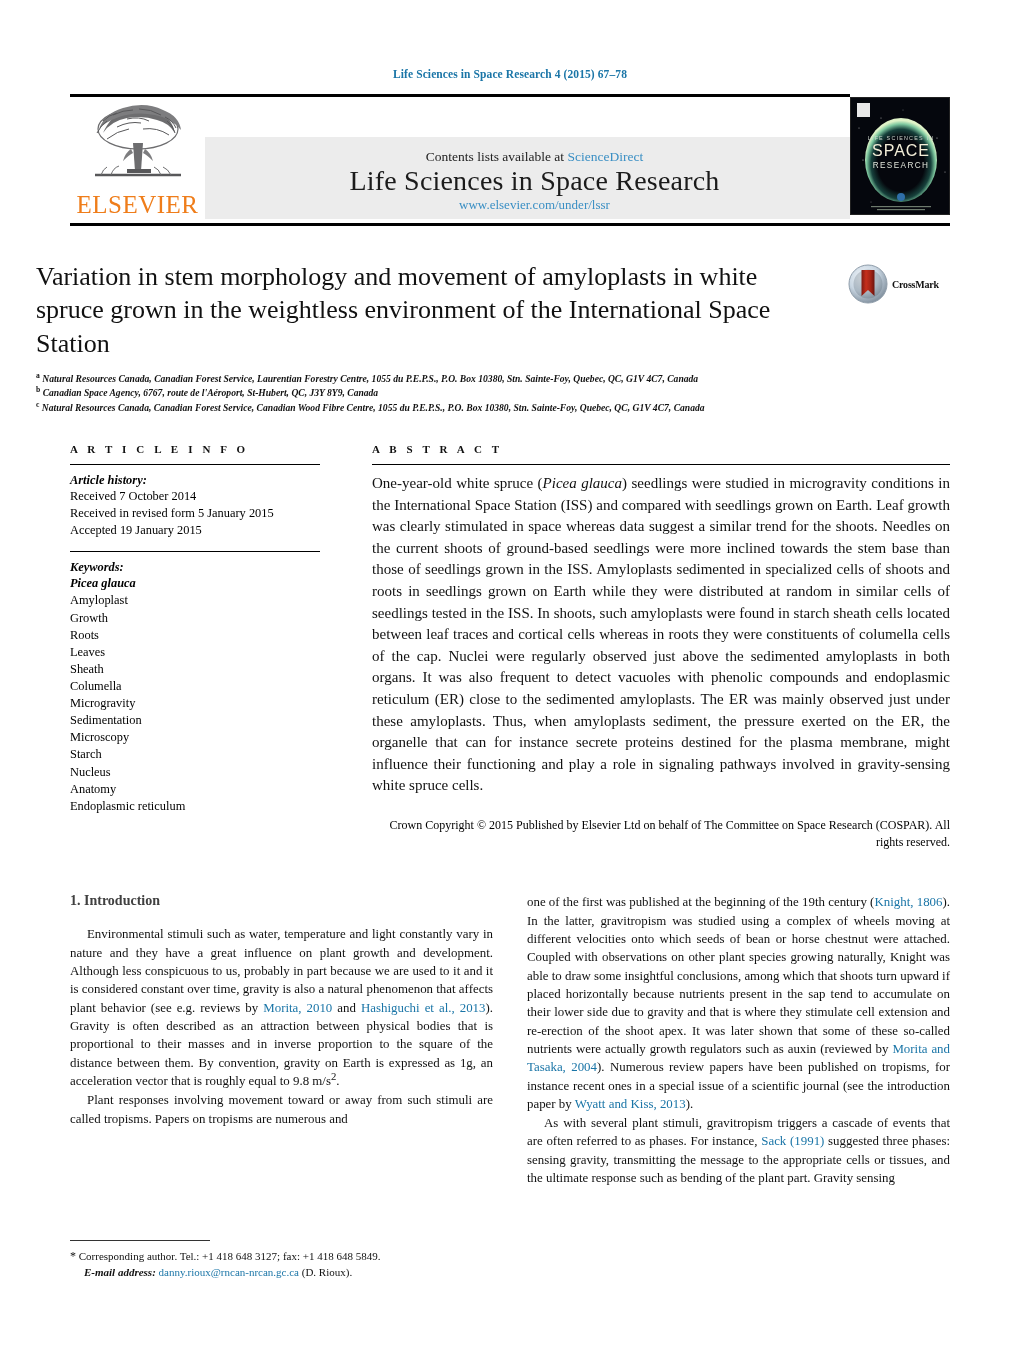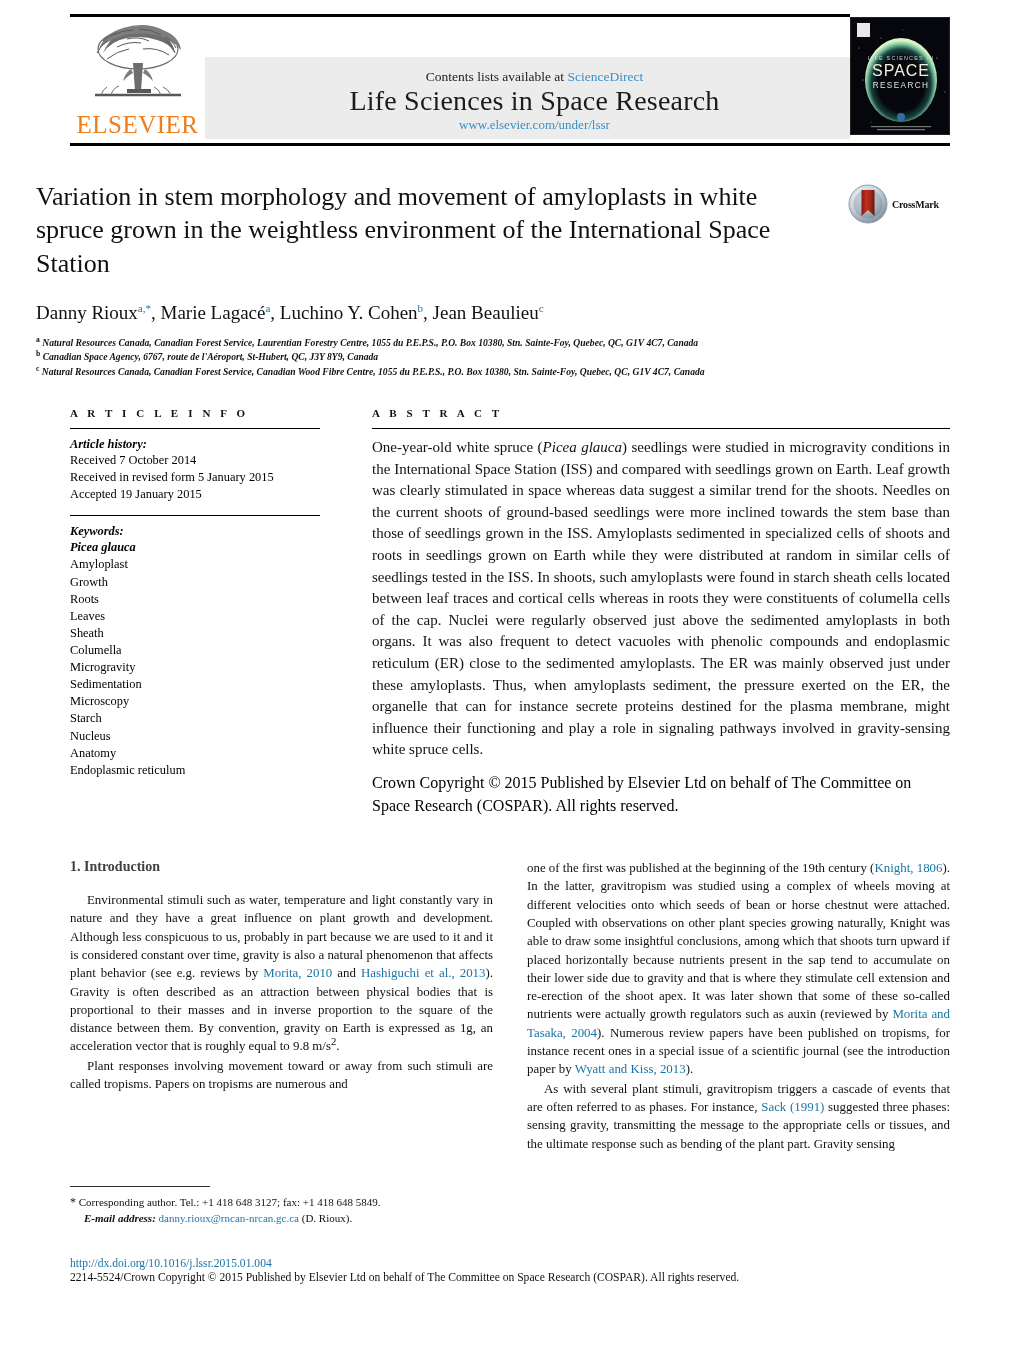--- a/index.html
+++ b/index.html
@@ -147,23 +147,24 @@
   .kw-italic { font-style: italic; font-weight: bold; }
   .hr-thin2 { border-top: 1.6px solid #000; margin: 12px 0 8px 0; }
   .abstract-body {
     font-size: 15px;
     line-height: 1.44;
     text-align: justify;
     color: #111;
   }
   .abstract-body i { font-style: italic; }
   .copyright-abs {
-    margin-top: 10px;
-    font-size: 16px;
+    margin-top: 20px;
+    font-size: 12px;
     line-height: 1.44;
+    text-align: right;
   }
 
   
   .body-cols {
     margin: 42px 70px 0 70px;
     display: flex;
     gap: 34px;
   }
   .bcol { width: 423px; flex: 0 0 423px; }
   h2.sec-title {
@@ -199,20 +200,21 @@
   .doi { font-size: 11.6px; color: #1a75a7; }
   .issn { font-size: 11.6px; color: #111; margin-top: 1px; }
 
   sup { vertical-align: super; line-height: 0; }
 </style>
 </head>
 <body>
 
 <div class="page">
 
+  <div class="runhead">Life Sciences in Space Research 4 (2015) 67–78</div>
 
   <div class="masthead-wrap">
     <div class="rule-thick-top"></div>
     <div class="masthead">
       <div class="elsevier-logo">
         <svg class="elsevier-tree" viewBox="0 0 110 88">
           <g fill="#58585a">
             <ellipse cx="55" cy="26" rx="40" ry="20" fill="none" stroke="#6d6d6f" stroke-width="1.2"></ellipse>
             <path d="M20 30 q8 -18 22 -22 q16 -6 30 0 q16 4 20 22 q-6 -10 -18 -13 q-14 -5 -30 -2 q-16 3 -24 15z" fill="#6d6d6f"></path>
             <path d="M16 26 q6 -16 24 -21 q22 -7 40 2 q16 6 18 20 q-10 -12 -26 -15 q-20 -4 -36 2 q-14 5 -20 12z" fill="#7d7d7f"></path>
@@ -304,23 +306,20 @@
             <stop offset="100%" stop-color="#6d140e"></stop>
           </linearGradient>
         </defs>
         <circle cx="20" cy="20" r="19" fill="url(#cmg)" stroke="#8f9daa" stroke-width="1"></circle>
         <circle cx="20" cy="20" r="14.5" fill="#1c2b38" opacity=".18"></circle>
         <path d="M13.5 6 h13 v26 l-6.5 -6 l-6.5 6 z" fill="url(#cmr)"></path>
       </svg>
       <span class="crossmark-label">CrossMark</span>
     </div>
 
-    <div class="authors">
-      <span>Danny Rioux</span><sup>a,*</sup>, <span>Marie Lagacé</span><sup>a</sup>, <span>Luchino Y. Cohen</span><sup>b</sup>, <span>Jean Beaulieu</span><sup>c</sup>
-    </div>
 
     <div class="affils">
       <div class="affil"><sup>a</sup> <span>Natural Resources Canada, Canadian Forest Service, Laurentian Forestry Centre, 1055 du P.E.P.S., P.O. Box 10380, Stn. Sainte-Foy, Quebec, QC, G1V 4C7, Canada</span></div>
       <div class="affil"><sup>b</sup> <span>Canadian Space Agency, 6767, route de l'Aéroport, St-Hubert, QC, J3Y 8Y9, Canada</span></div>
       <div class="affil"><sup>c</sup> <span>Natural Resources Canada, Canadian Forest Service, Canadian Wood Fibre Centre, 1055 du P.E.P.S., P.O. Box 10380, Stn. Sainte-Foy, Quebec, QC, G1V 4C7, Canada</span></div>
     </div>
   </div>
 
   <div class="info-abstract">
 
@@ -377,18 +376,14 @@
       <span class="star">*</span>
       <span>Corresponding author. Tel.: +1 418 648 3127; fax: +1 418 648 5849.</span>
     </div>
     <div class="fn-line" style="padding-left:14px;">
       <span class="fn-italic">E-mail address:</span>
       <span class="ref">danny.rioux@rncan-nrcan.gc.ca</span>
       <span>(D. Rioux).</span>
     </div>
   </div>
 
-  <div class="bottom-block">
-    <div class="doi">http://dx.doi.org/10.1016/j.lssr.2015.01.004</div>
-    <div class="issn">2214-5524/Crown Copyright © 2015 Published by Elsevier Ltd on behalf of The Committee on Space Research (COSPAR). All rights reserved.</div>
-  </div>
 
 </div>
 
 </body></html>

